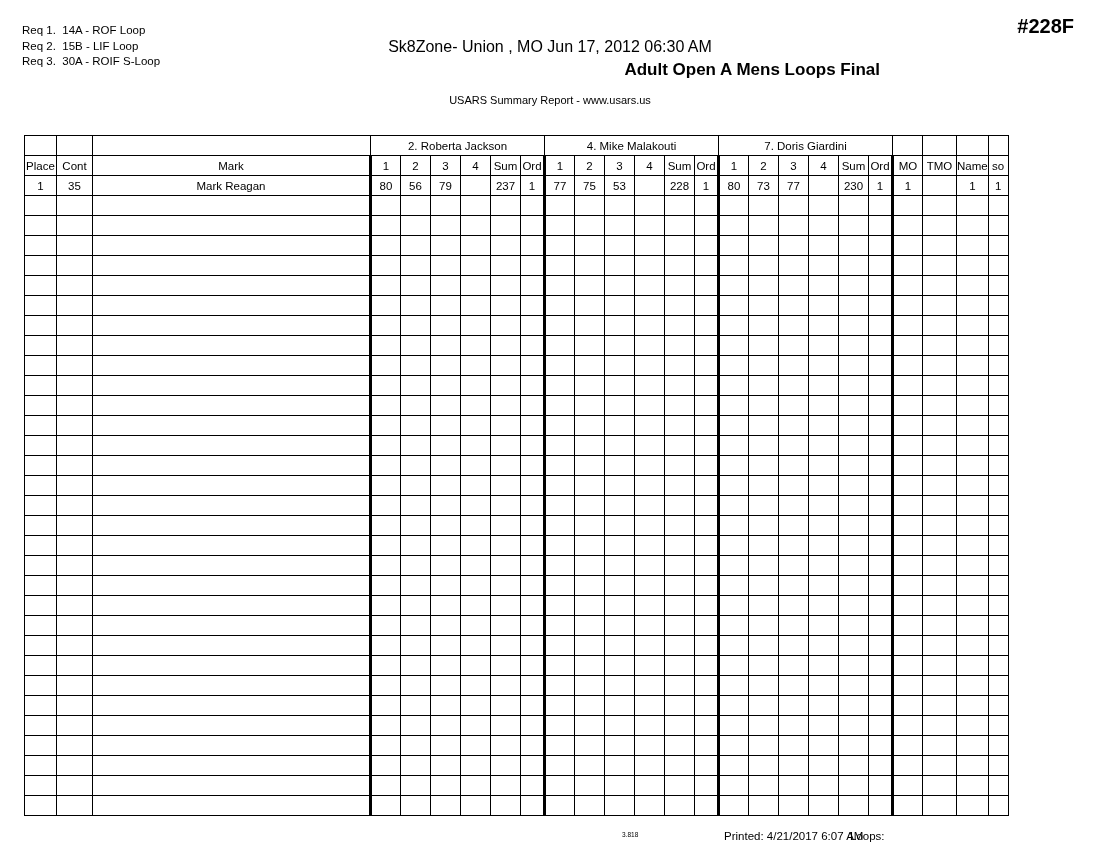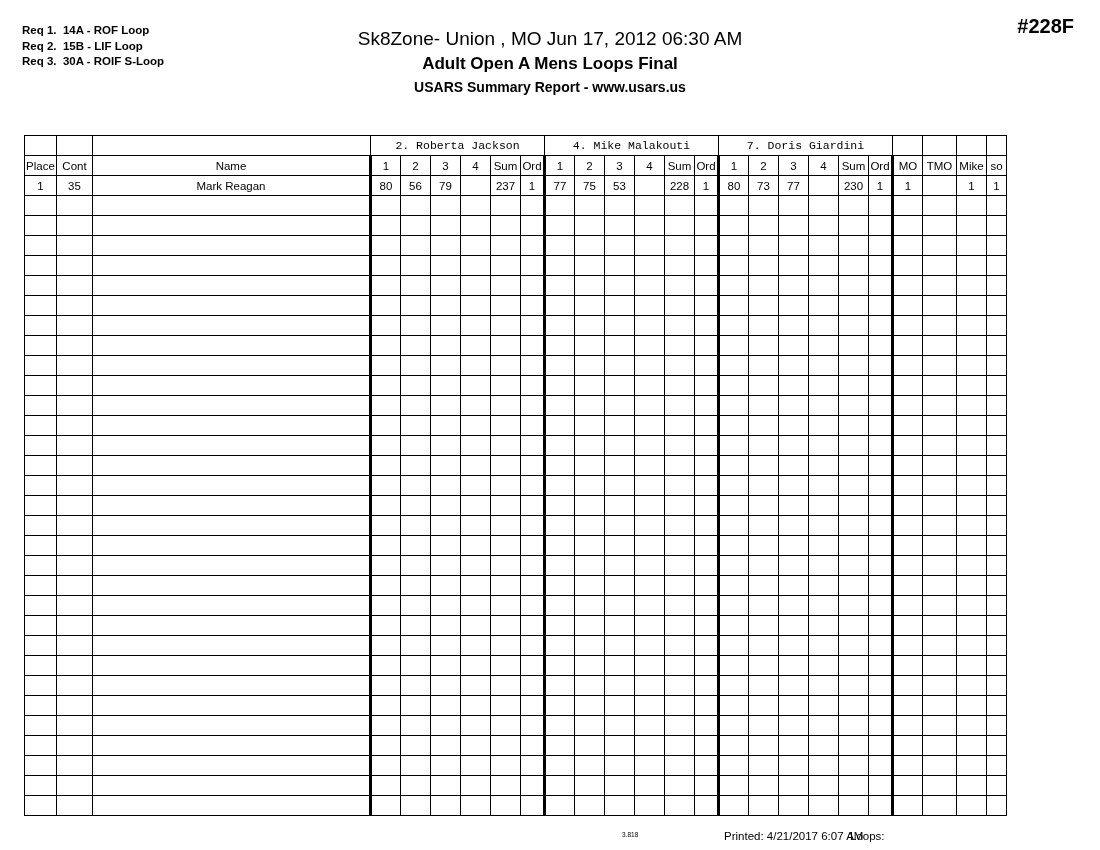--- a/index.html
+++ b/index.html
@@ -16,50 +16,49 @@
     overflow: hidden;
   }
 
   
   #reqs {
     position: absolute;
     left: 22px;
     top: 23px;
     font-size: 11.5px;
     line-height: 15.5px;
-    font-weight: bold;
   }
   #reqs .req-line { white-space: pre; }
 
   
   #header {
     position: absolute;
     left: 220px;
     top: 22px;
     width: 660px;
     text-align: center;
   }
   #header .line1 {
     font-size: 17px;
     font-weight: bold;
     letter-spacing: 0.1px;
   }
   #header .line2 {
-    font-size: 19px;
-    margin-top: 6px;
+    font-size: 16px;
+    margin-top: 16px;
   }
   #header .line3 {
     font-size: 17px;
     font-weight: bold;
     margin-top: 4px;
+    text-align: right;
   }
   #header .line4 {
-    font-size: 14px;
-    margin-top: 5px;
-    font-weight: bold;
+    font-size: 11px;
+    margin-top: 14px;
   }
 
   
   #event-code {
     position: absolute;
     right: 26px;
     top: 15px;
     font-size: 20px;
     font-weight: bold;
   }
@@ -88,21 +87,20 @@
   tr.judge-row td {
     border: none;
     height: 20px;
   }
   tr.judge-row td.jbox {
     border: 1px solid #000000;
     border-bottom: none;
     text-align: left;
     padding-left: 6px;
     font-size: 11px;
-    font-family: Liberation Mono, monospace;
   }
   tr.judge-row td.jgap {
     border: none;
   }
 
   
   tr.head-row td {
     font-size: 11.5px;
   }
   td.lft { text-align: left; padding-left: 4px; }
@@ -195,21 +193,21 @@
       <td class="jbox" colspan="6">7.  Doris Giardini</td>
       <td class="jgap"></td>
       <td class="jgap"></td>
       <td class="jgap"></td>
       <td class="jgap"></td>
     </tr>
 
     <tr class="head-row">
       <td>Place</td>
       <td>Cont</td>
-      <td class="lft">Name</td>
+      <td class="lft">Mark</td>
 
       <td class="sep-left">1</td>
       <td>2</td>
       <td>3</td>
       <td>4</td>
       <td>Sum</td>
       <td class="sep-right">Ord</td>
 
       <td class="sep-left">1</td>
       <td>2</td>
@@ -220,21 +218,21 @@
 
       <td class="sep-left">1</td>
       <td>2</td>
       <td>3</td>
       <td>4</td>
       <td>Sum</td>
       <td class="sep-right">Ord</td>
 
       <td>MO</td>
       <td>TMO</td>
-      <td>Mike</td>
+      <td>Name</td>
       <td>so</td>
     </tr>
 
   <tr>
         <td class="bold">1</td>
         <td class="bold">35</td>
         <td class="lft bold">Mark Reagan</td>
         <td class="sep-left">80</td>
         <td>56</td>
         <td>79</td>

